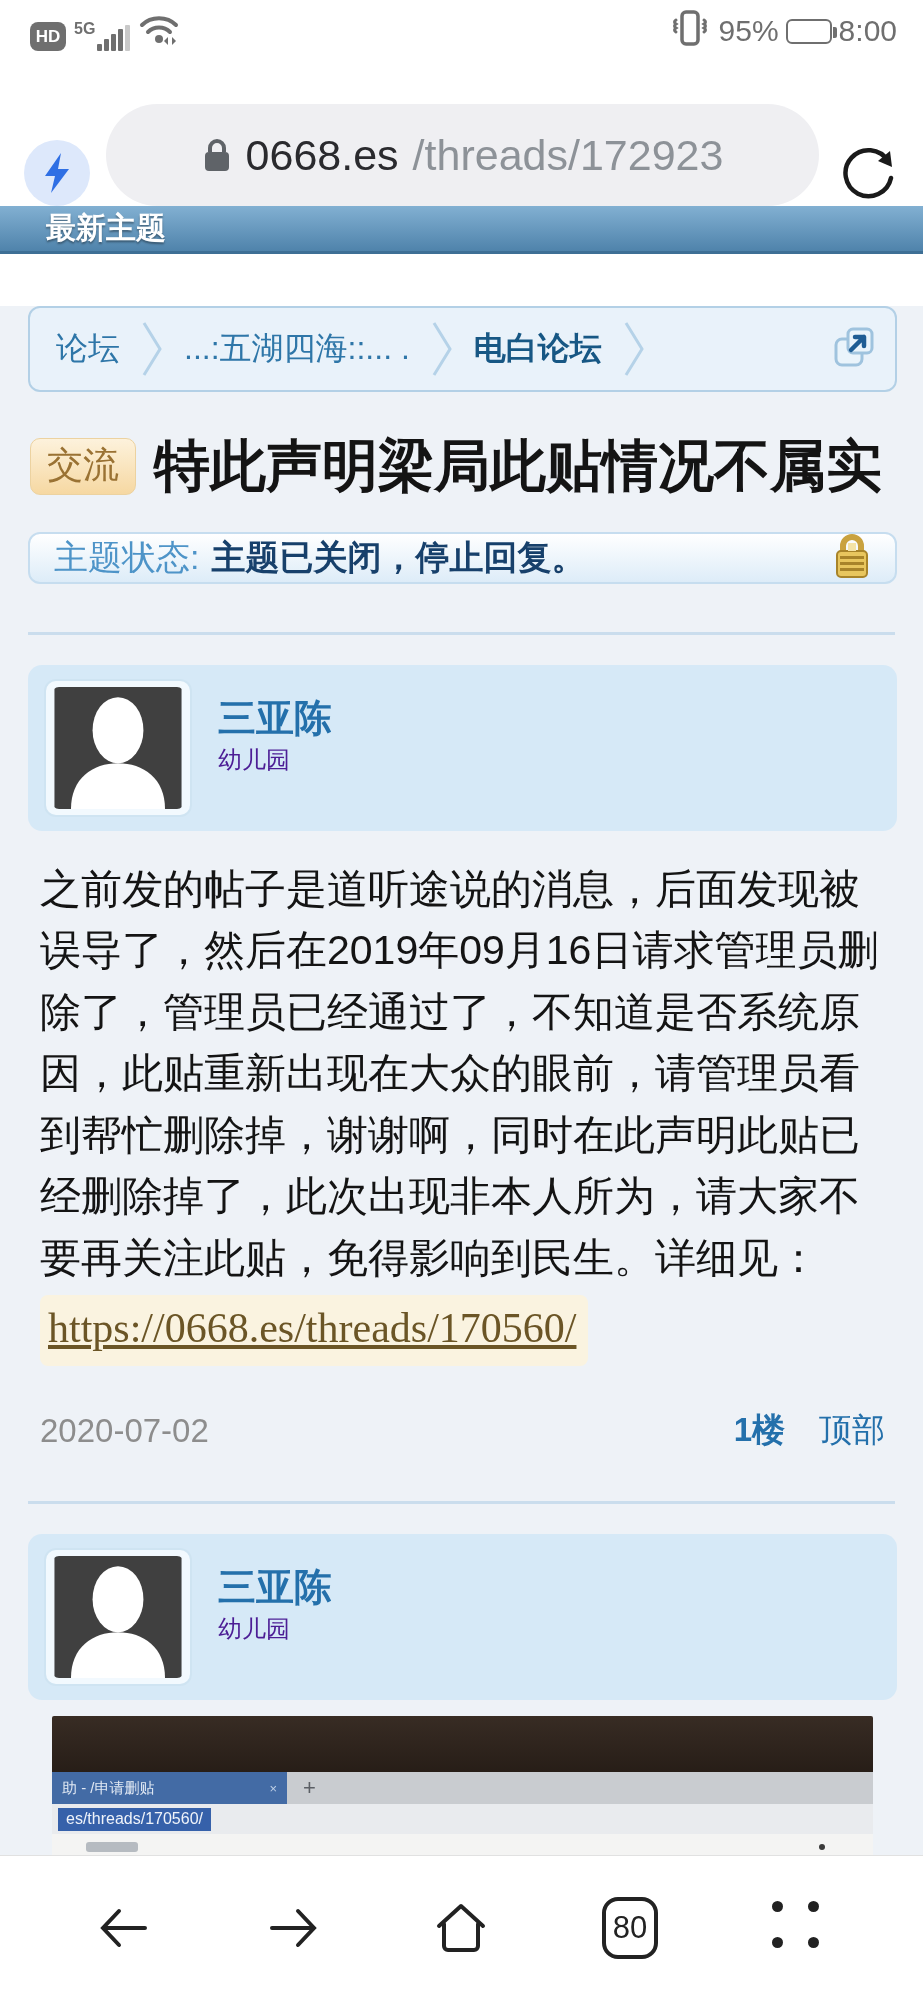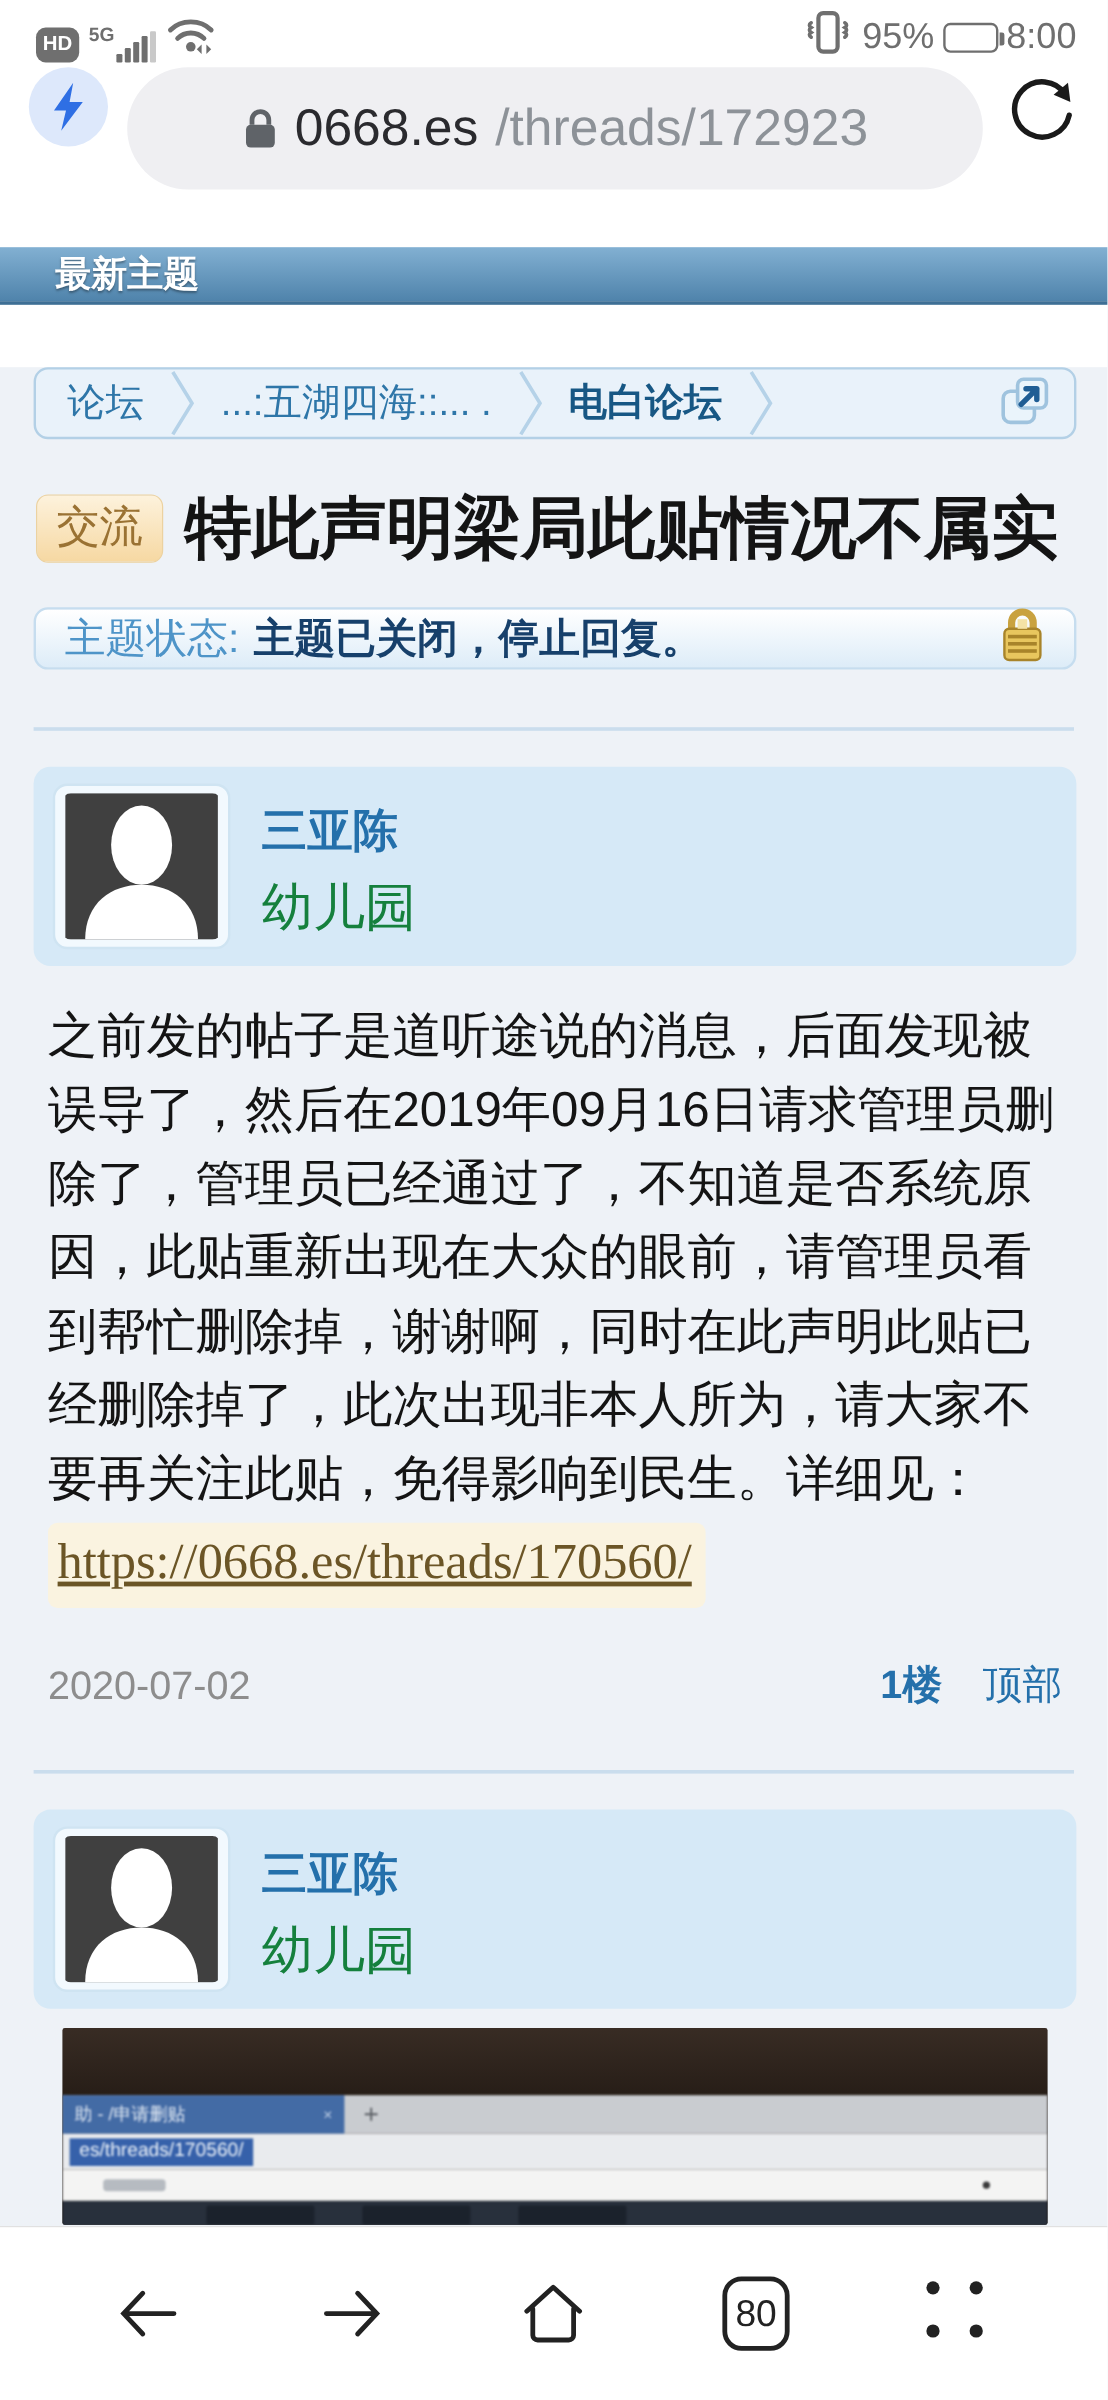--- a/index.html
+++ b/index.html
@@ -22,37 +22,37 @@
   .bars{ display:flex; align-items:flex-end; gap:2.5px; height:28px; margin-top:2px;}
   .bars i{ width:4.5px; background:#6f6f6f; border-radius:1px; display:block;}
   .bars i:nth-child(1){height:7px}.bars i:nth-child(2){height:12px}
   .bars i:nth-child(3){height:17px}.bars i:nth-child(4){height:22px}
   .bars i:nth-child(5){height:26px; background:#c9c9c9;}
   .sb-right{ display:flex; align-items:center; gap:7px; font-size:30px; color:#6f6f6f; }
   .battery{ width:46px; height:25px; border:2.5px solid #6f6f6f; border-radius:6px; position:relative; padding:3px;}
   .battery .fill{ height:100%; width:86%; background:#6f6f6f; border-radius:2px;}
   .battery:after{ content:""; position:absolute; right:-7px; top:6px; width:4px; height:11px; background:#6f6f6f; border-radius:0 2px 2px 0;}
   
-  .address-row{ height:150px; background:#fff; display:flex; align-items:flex-start; gap:16px; padding:0 20px 0 24px; }
+  .address-row{ height:150px; background:#fff; display:flex; align-items:flex-end; gap:16px; padding:0 20px 0 24px; }
   .bolt-btn{ width:66px; height:66px; border-radius:50%; background:#dde8fb; display:flex; align-items:center; justify-content:center; flex:0 0 auto;}
   .url-pill{ flex:1; height:102px; background:#efeff2; border-radius:60px; display:flex; align-items:center; justify-content:center; gap:14px; }
   .url-domain{ font-size:43px; color:#2a2a2e; }
   .url-path{ font-size:43px; color:#8d9298; }
   .refresh-btn{ width:68px; height:68px; display:flex; align-items:center; justify-content:center; flex:0 0 auto;}
   
   .latest-bar{
     height:48px; background:linear-gradient(#82b0d2,#4f83ab);
     border-bottom:3px solid #3e6f95; display:flex; align-items:center; padding-left:46px;
   }
   .latest-bar span{ color:#fff; font-size:30px; font-weight:bold; text-shadow:0 2px 2px rgba(0,0,0,.35); }
   
   .page{ background:#eef2f7; padding-bottom:20px; }
   .breadcrumb{
     margin:52px 26px 0 28px; background:#e9f2fa; border:2px solid #b3d0e6;
-    border-radius:12px; height:60px; display:flex; align-items:center; padding:0 18px 0 26px;
+    border-radius:12px; height:86px; display:flex; align-items:center; padding:0 18px 0 26px;
   }
   .crumb{ font-size:32px; color:#2e76a8; white-space:nowrap; }
   .crumb.bold{ font-weight:bold; color:#175784; }
   .crumb-sep{ margin:0 20px; display:flex; align-items:center; }
   .bc-spacer{ flex:1; }
   
   .thread-title{ margin:34px 30px 0 30px; font-size:56px; font-weight:bold; color:#141414; line-height:1.42; }
   .tag{
     display:inline-block; vertical-align:8px; margin-right:18px;
     background:linear-gradient(#fdf2dc,#f6d8a2); color:#9a7233;
@@ -68,21 +68,21 @@
   .st-label{ color:#4e94c8; font-size:34px; margin-right:12px;}
   .st-text{ color:#17406b; font-size:34px; font-weight:bold; flex:1;}
   .divider{ height:3px; background:#cadded; margin:48px 28px 0 28px; }
   
   .post{ margin:30px 26px 0 28px; }
   .post-header{ background:#d6e9f7; border-radius:14px; display:flex; padding:14px 16px; gap:26px; }
   .avatar-frame{ background:#f2f9fe; border:2px solid #cfe4f2; border-radius:12px; padding:6px; width:148px; height:138px; flex:0 0 auto;}
   .avatar-frame svg{ display:block; width:100%; height:100%; border-radius:7px; }
   .author{ padding-top:14px; }
   .author-name{ color:#2470ab; font-size:38px; font-weight:bold; }
-  .author-group{ color:#15803d; font-size:43px; margin-top:10px; }
+  .author-group{ color:#4c1d95; font-size:24px; }
   .post-body{ padding:28px 14px 0 12px; font-size:41px; color:#141414; line-height:1.5; }
   .post-link{
     display:inline-block; margin-top:6px;
     font-family:"Liberation Serif","DejaVu Serif",serif; font-size:42px;
     color:#6b5526; text-decoration:underline; background:#faf3e0;
     border-radius:8px; padding:2px 12px 6px 8px;
   }
   .post-footer{ display:flex; align-items:center; margin-top:42px; padding:0 12px; }
   .post-date{ color:#8d8d8d; font-size:33px; flex:1; }
   .floor-link,.top-link{ color:#2470ab; font-size:33px; }

